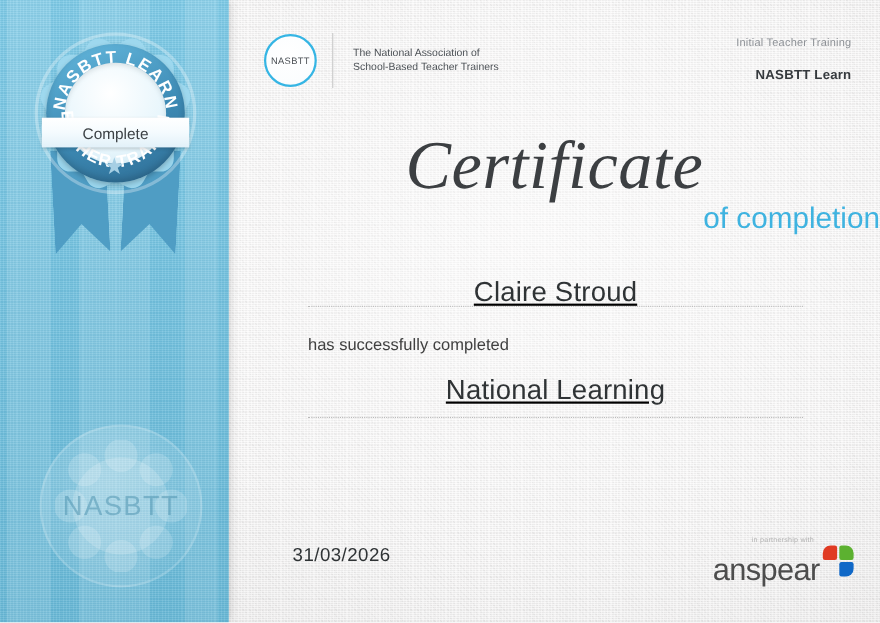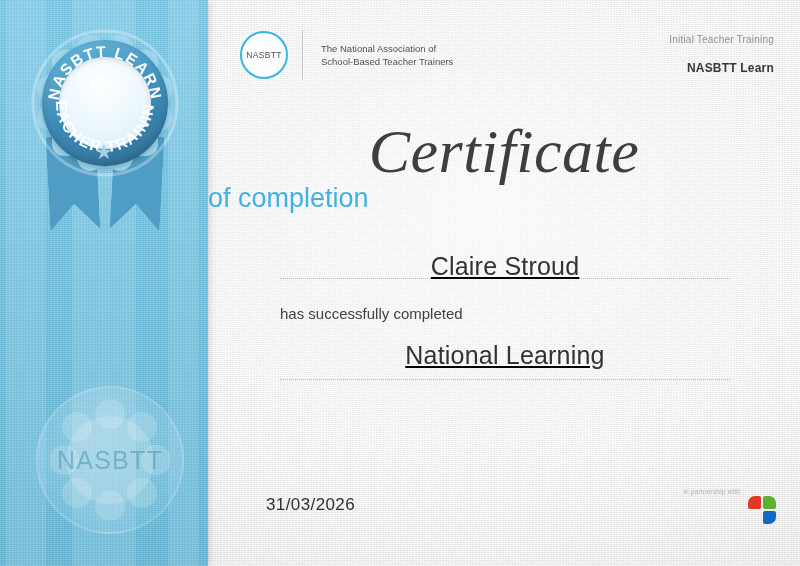--- a/index.html
+++ b/index.html
@@ -237,21 +237,21 @@
     font-size: 62px;
     line-height: 66px;
     color: #3c3f42;
     letter-spacing: 0.5px;
     font-style: italic;
   }
   .title-sub {
     position: absolute;
     left: 208px; right: 0;
     top: 183px;
-    text-align: left;
+    text-align: right;
     font-family: "Liberation Sans", sans-serif;
     font-size: 27px;
     color: #3fb3e0;
   }
 
   
   .field-block {
     position: absolute;
     left: 280px;
     width: 450px;
@@ -394,20 +394,23 @@
           <path id="arcBottom" d="M 26 75 A 49 49 0 0 0 124 75"></path>
         </defs>
         <text>
           <textPath href="#arcTop" startOffset="50%" text-anchor="middle" id="arcTopLabel">NASBTT LEARN</textPath>
         </text>
         <text>
           <textPath href="#arcBottom" startOffset="50%" text-anchor="middle" id="arcBottomLabel">TEACHER TRAINING</textPath>
         </text>
       </svg>
 
+      <div class="badge-band">
+        <span class="badge-band-text">Complete</span>
+      </div>
       <div class="badge-star">★</div>
     </div>
   </div>
 
   <div class="header-logo">
     <div class="logo-circle">
       <span class="logo-circle-text">NASBTT</span>
     </div>
     <div class="logo-divider"></div>
     <div class="logo-tagline">
@@ -433,20 +436,21 @@
 
   <div class="field-block course-block">
     <div class="field-value">National Learning</div>
     <div class="dotted-rule"></div>
   </div>
 
   <div class="date-text">31/03/2026</div>
 
   <div class="anspear-block">
     <div class="anspear-partner">in partnership with</div>
+    <div class="anspear-name">anspear</div>
     <div class="anspear-mark">
       <div class="petal red"></div>
       <div class="petal green"></div>
       <div class="petal blue"></div>
     </div>
   </div>
 
 </div>
 
 </body></html>

